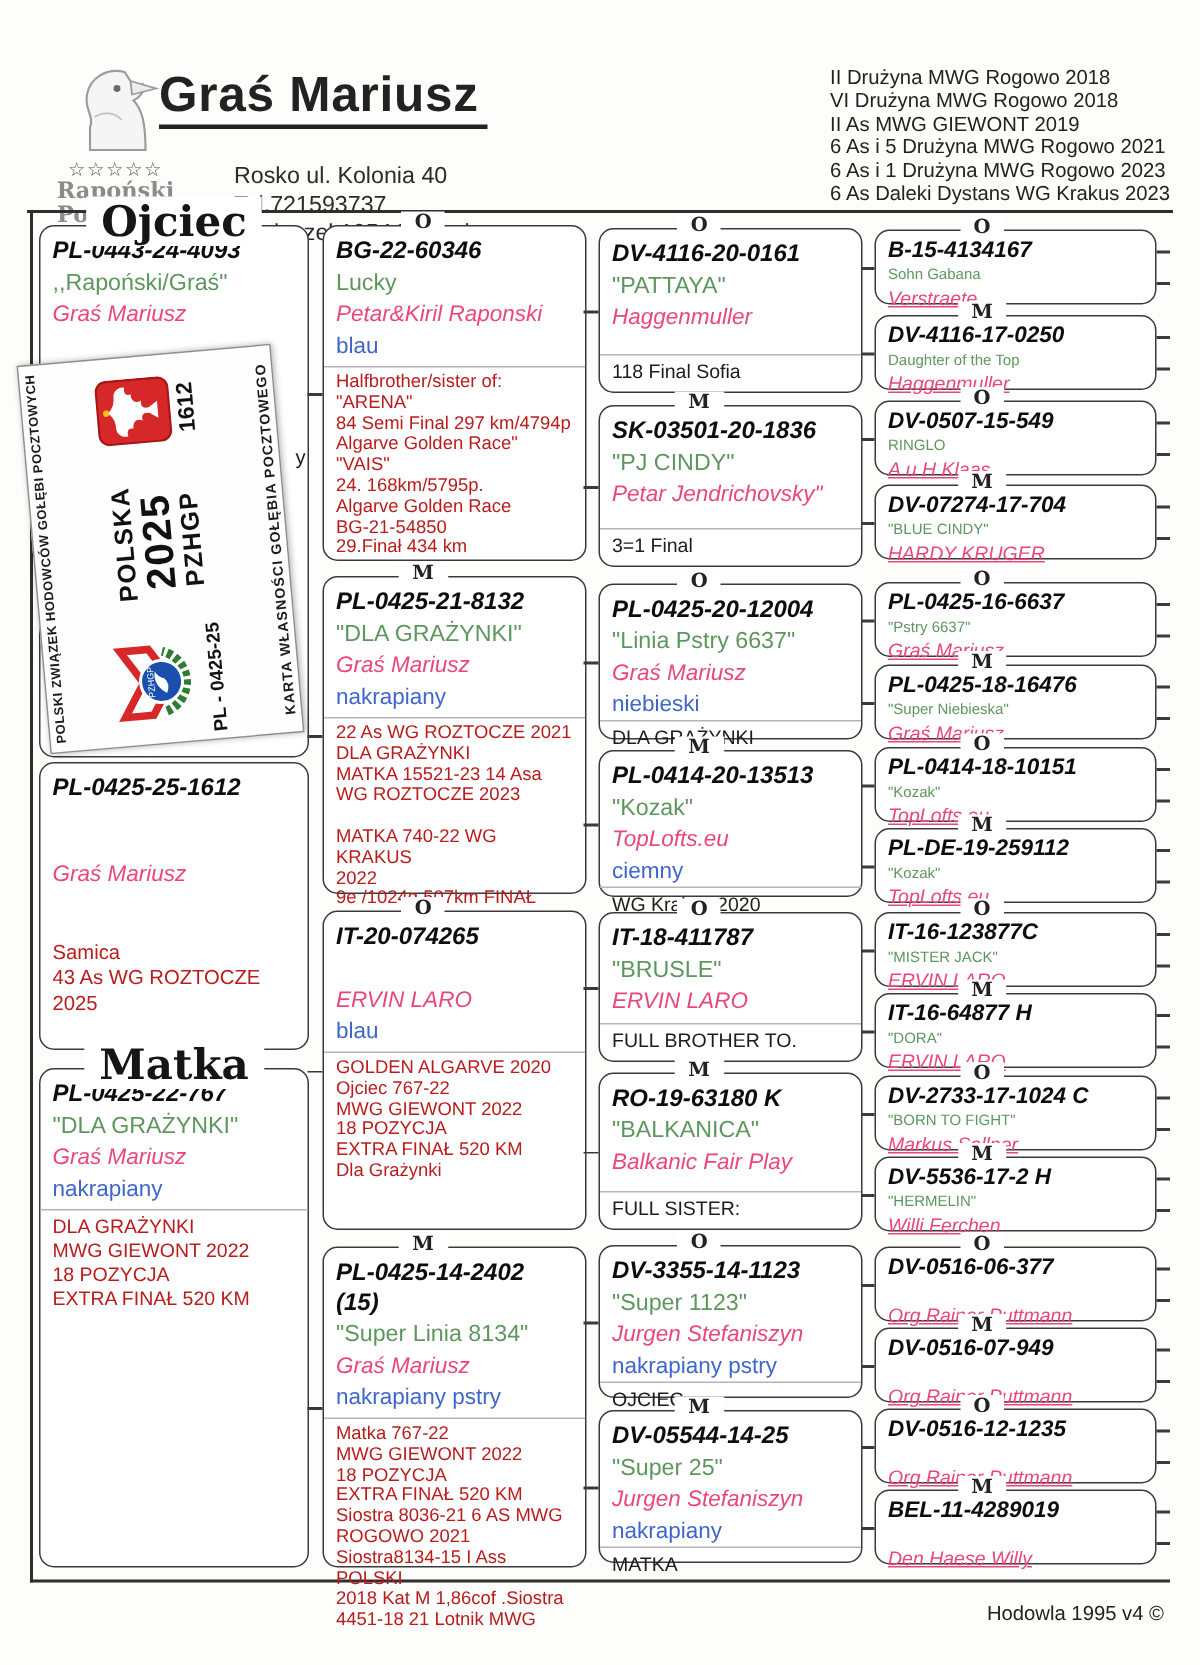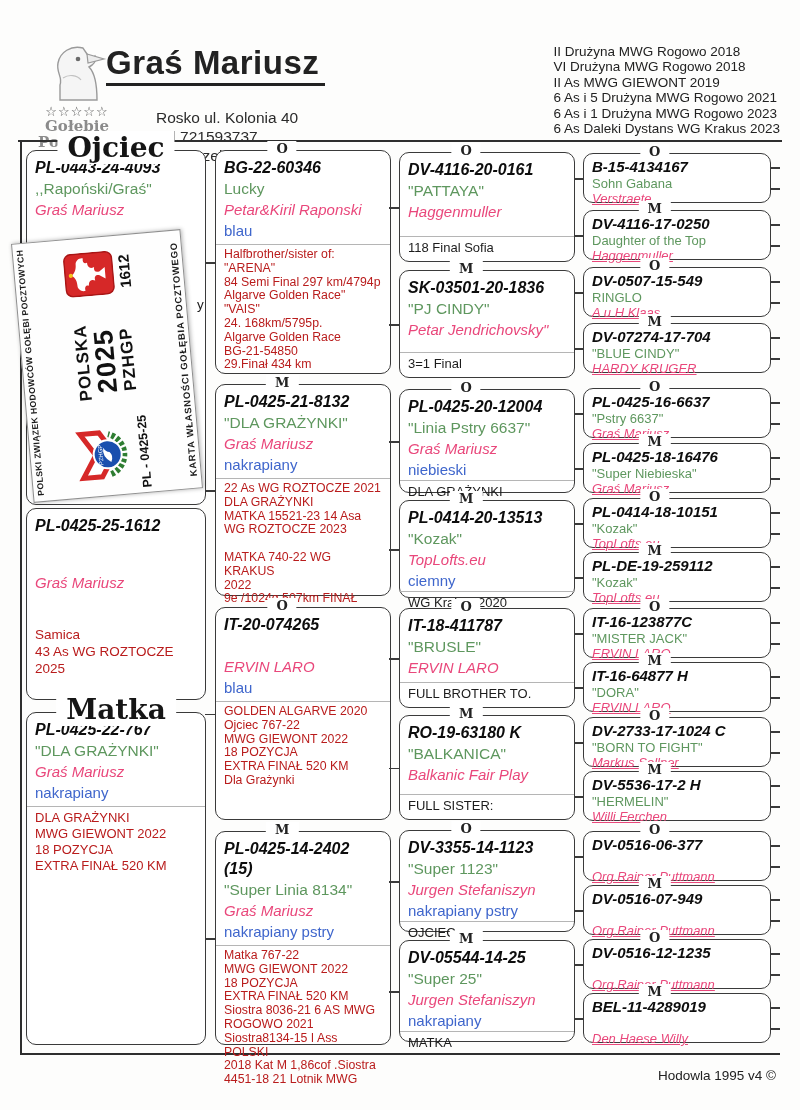--- a/index.html
+++ b/index.html
@@ -32,21 +32,21 @@
   .g3 .note{color:#1c1c1c;font-size:13px;line-height:15px;white-space:pre-line;
             margin:auto -8px 0 -8px;padding:3px 8px 2px 8px;border-top:1px solid #b5b5b5;}
   
   .g2::before,.g3::before{content:'';position:absolute;left:-11px;top:50%;width:10px;height:1.5px;background:#3a3a3a;}
   .g4::before{content:'';position:absolute;right:-10px;top:13px;width:9px;height:1.5px;background:#3a3a3a;}
   .g4::after{content:'';position:absolute;right:-10px;top:34px;width:9px;height:1.5px;background:#3a3a3a;}
   .ls{position:absolute;left:-10px;top:24px;width:9px;height:1.5px;background:#3a3a3a;}
   
   .g4{padding:4px 8px 2px 8px;}
   .g4 .ring{font-size:15px;line-height:18px;}
-  .g4 .bname{font-size:13px;line-height:15px;min-height:15px;}
+  .g4 .bname{font-size:10px;line-height:15px;min-height:15px;}
   .g4 .fancier{font-size:13px;line-height:15px;min-height:15px;text-decoration:underline;}
   
   .subject .fancier{margin-top:36px;}
   .subject .notes{margin-top:33px;font-size:13.5px;line-height:17px;}
   .partial{position:absolute;left:170px;top:146px;font-size:13.5px;color:#1c1c1c;z-index:2;}
   
   .card{position:absolute;left:-23px;top:281px;width:260px;height:170px;background:#fefefe;
         border:1px solid #8f8f8f;box-shadow:0 1px 4px rgba(0,0,0,.3);transform:rotate(-95deg);
         z-index:6;box-sizing:border-box;display:flex;flex-direction:column;padding:2px 4px;}
   .card .strip{font-size:8.6px;font-weight:bold;color:#1a1a1a;text-align:center;letter-spacing:.4px;white-space:nowrap;}
@@ -65,21 +65,21 @@
 <div class="page">
 
   <div class="hdr-logo">
     <svg width="62" height="58" viewBox="0 0 60 58">
       <path d="M36 4 C24 1 13 8 11 19 C9 29 16 33 13 41 L13 56 L50 56 C50 39 48 29 42 23 C46 21 50 17 48 12 C45 15 43 14 40 10 Z" fill="#f5f5f5" stroke="#9a9a9a" stroke-width="1.4"></path>
       <path d="M40 10 L57 15 L41 19 Z" fill="#ececec" stroke="#9a9a9a" stroke-width="1.2"></path>
       <circle cx="31" cy="15" r="2.3" fill="#6a6a6a"></circle>
       <path d="M16 34 C22 30 30 31 34 36" fill="none" stroke="#c2c2c2" stroke-width="1.2"></path>
     </svg>
     <div class="stars">☆☆☆☆☆</div>
-    <div class="lg">Gołębie</div>
+    <div class="lg">Rapoński</div>
     <div class="lg">Pocztowe</div>
   </div>
   <div class="hdr-name">Graś Mariusz</div>
   <div class="hdr-addr">
     <div>Rosko ul. Kolonia 40</div>
     <div>Tel.721593737</div>
     <div>mariuszek1054@wp.pl</div>
   </div>
   <div class="hdr-ach">
     <div>II Drużyna MWG Rogowo 2018</div>

